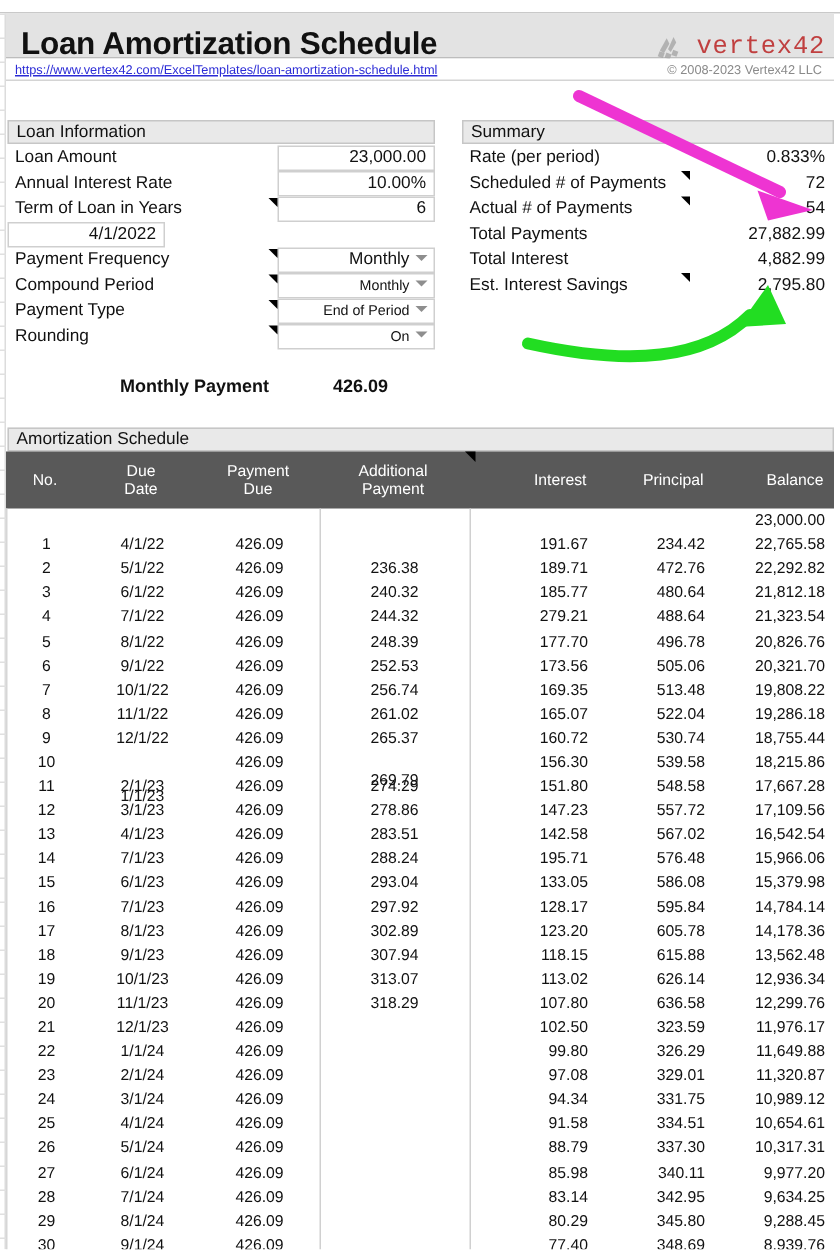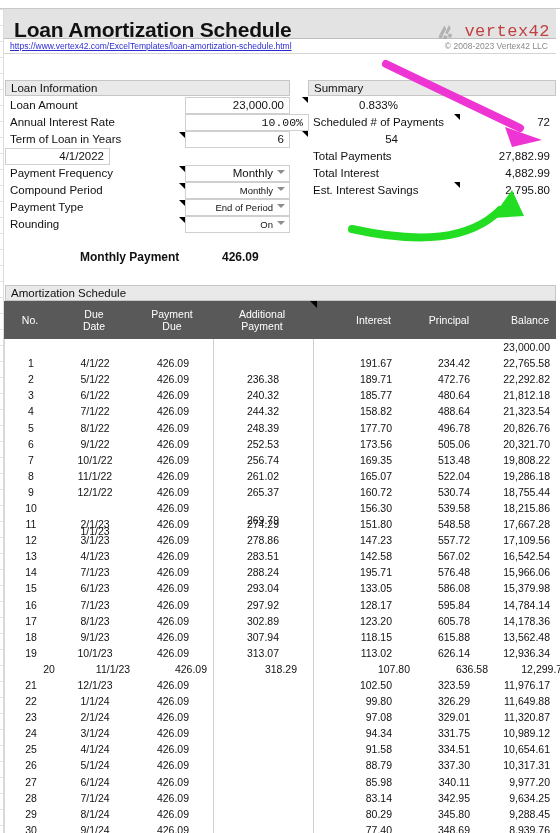--- a/index.html
+++ b/index.html
@@ -239,21 +239,21 @@
   </div>
 
   <div class="secbar" style="left:5px; top:80px; width:285px;">Loan Information</div>
   <div class="infotable" id="loan-info" style="left:5px; top:97px; width:285px;">
       <div class="irow">
         <div class="ilabel" style="width: 180px;">Loan Amount</div>
         <div class="ival" style="width: 105px;">23,000.00</div>
       </div>
       <div class="irow">
         <div class="ilabel" style="width: 180px;">Annual Interest Rate</div>
-        <div class="ival" style="width: 124px; font-family: Liberation Mono, monospace;">10.00%</div>
+        <div class="ival" style="width: 105px;">10.00%</div>
       </div>
       <div class="irow">
         <div class="ilabel" style="width: 180px;">Term of Loan in Years</div>
         <div class="ival" style="width: 105px;">6<span class="caret-tl"></span></div>
       </div>
       <div class="irow">
         <div class="ival" style="width: 105px;">4/1/2022</div>
       </div>
       <div class="irow">
         <div class="ilabel" style="width: 180px;">Payment Frequency</div>
@@ -272,27 +272,29 @@
         <div class="ival dropdown small" style="width: 105px;">On<span class="caret-tl"></span><span class="dd"></span></div>
       </div>
     </div>
 
   <div class="mpay" style="left:80px; top:250px;">Monthly Payment</div>
   <div class="mpay" style="left:222px; top:250px;">426.09</div>
 
   <div class="secbar" style="left:308px; top:80px; width:248px;">Summary</div>
   <div class="infotable" id="summary-info" style="left:308px; top:97px; width:248px;">
       <div class="irow">
+        <div class="ilabel" style="width: 152px;">Rate (per period)</div>
         <div class="ival plain" style="width: 96px;">0.833%<span class="caret-tl" style="left: -6px;"></span></div>
       </div>
       <div class="irow">
         <div class="ilabel" style="width: 152px;">Scheduled # of Payments</div>
         <div class="ival plain" style="width: 96px;">72<span class="caret-tl" style="left: -6px;"></span></div>
       </div>
       <div class="irow">
+        <div class="ilabel" style="width: 152px;">Actual # of Payments</div>
         <div class="ival plain" style="width: 96px;">54<span class="caret-tl" style="left: -6px;"></span></div>
       </div>
       <div class="irow">
         <div class="ilabel" style="width: 152px;">Total Payments</div>
         <div class="ival plain" style="width: 96px;">27,882.99</div>
       </div>
       <div class="irow">
         <div class="ilabel" style="width: 152px;">Total Interest</div>
         <div class="ival plain" style="width: 96px;">4,882.99</div>
       </div>
@@ -364,21 +366,21 @@
         <div class="td c" style="width: 100px; flex: 0 0 100px;">240.32</div>
         <div class="td r" style="width: 86px; flex: 0 0 86px;">185.77</div>
         <div class="td r" style="width: 78px; flex: 0 0 78px;">480.64</div>
         <div class="td r" style="width: 80px; flex: 0 0 80px;">21,812.18</div>
       </div>
       <div class="trow">
         <div class="td c" style="width: 52px; flex: 0 0 52px;">4</div>
         <div class="td c" style="width: 76px; flex: 0 0 76px;">7/1/22</div>
         <div class="td c" style="width: 80px; flex: 0 0 80px;">426.09</div>
         <div class="td c" style="width: 100px; flex: 0 0 100px;">244.32</div>
-        <div class="td r" style="width: 86px; flex: 0 0 86px;">158.82</div>
+        <div class="td r" style="width: 86px; flex: 0 0 86px;">279.21</div>
         <div class="td r" style="width: 78px; flex: 0 0 78px;">488.64</div>
         <div class="td r" style="width: 80px; flex: 0 0 80px;">21,323.54</div>
       </div>
       <div class="trow">
         <div class="td c" style="width: 52px; flex: 0 0 52px;">5</div>
         <div class="td c" style="width: 76px; flex: 0 0 76px;">8/1/22</div>
         <div class="td c" style="width: 80px; flex: 0 0 80px;">426.09</div>
         <div class="td c" style="width: 100px; flex: 0 0 100px;">248.39</div>
         <div class="td r" style="width: 86px; flex: 0 0 86px;">177.70</div>
         <div class="td r" style="width: 78px; flex: 0 0 78px;">496.78</div>
@@ -504,21 +506,21 @@
       <div class="trow">
         <div class="td c" style="width: 52px; flex: 0 0 52px;">19</div>
         <div class="td c" style="width: 76px; flex: 0 0 76px;">10/1/23</div>
         <div class="td c" style="width: 80px; flex: 0 0 80px;">426.09</div>
         <div class="td c" style="width: 100px; flex: 0 0 100px;">313.07</div>
         <div class="td r" style="width: 86px; flex: 0 0 86px;">113.02</div>
         <div class="td r" style="width: 78px; flex: 0 0 78px;">626.14</div>
         <div class="td r" style="width: 80px; flex: 0 0 80px;">12,936.34</div>
       </div>
       <div class="trow">
-        <div class="td c" style="width: 52px; flex: 0 0 52px; margin-left: 18px;">20</div>
+        <div class="td c" style="width: 52px; flex: 0 0 52px;">20</div>
         <div class="td c" style="width: 76px; flex: 0 0 76px;">11/1/23</div>
         <div class="td c" style="width: 80px; flex: 0 0 80px;">426.09</div>
         <div class="td c" style="width: 100px; flex: 0 0 100px;">318.29</div>
         <div class="td r" style="width: 86px; flex: 0 0 86px;">107.80</div>
         <div class="td r" style="width: 78px; flex: 0 0 78px;">636.58</div>
         <div class="td r" style="width: 80px; flex: 0 0 80px;">12,299.76</div>
       </div>
       <div class="trow">
         <div class="td c" style="width: 52px; flex: 0 0 52px;">21</div>
         <div class="td c" style="width: 76px; flex: 0 0 76px;">12/1/23</div>

